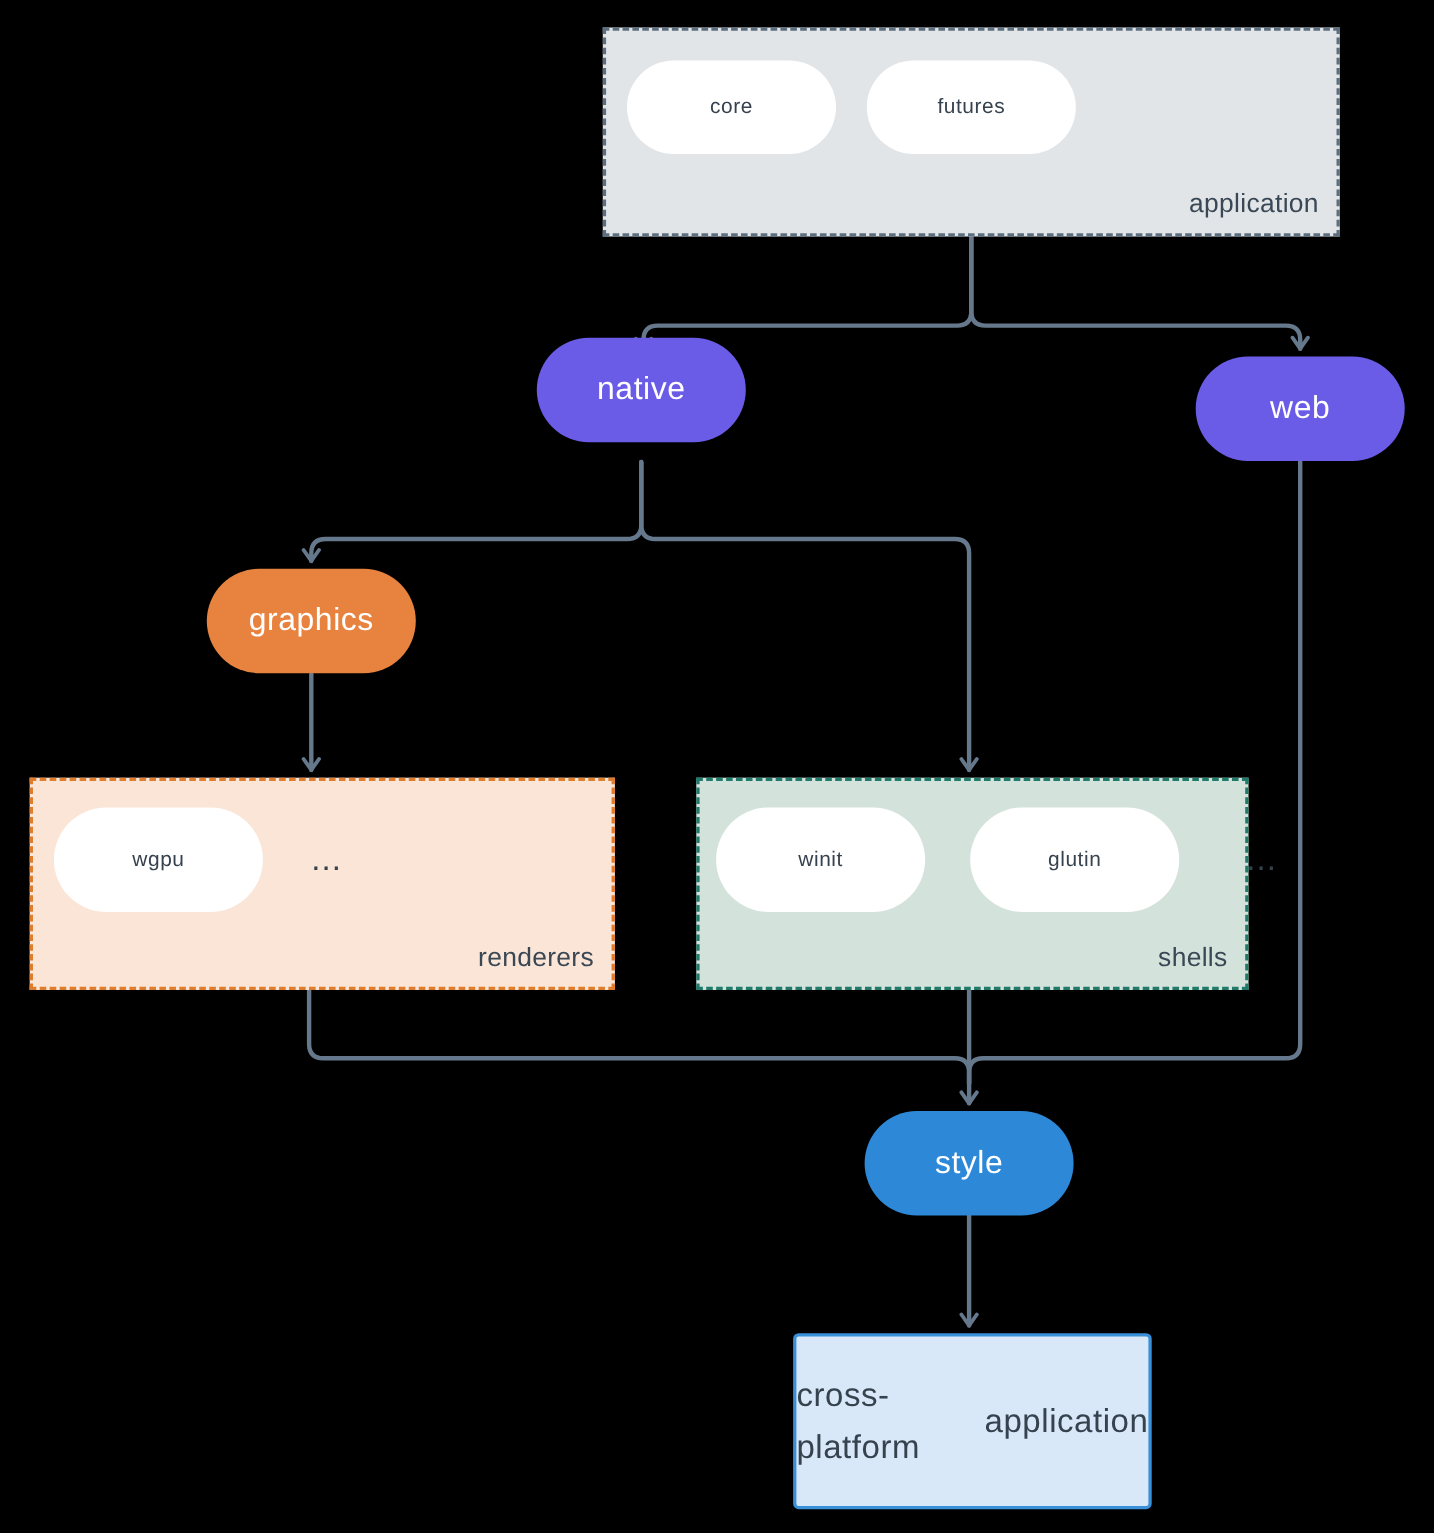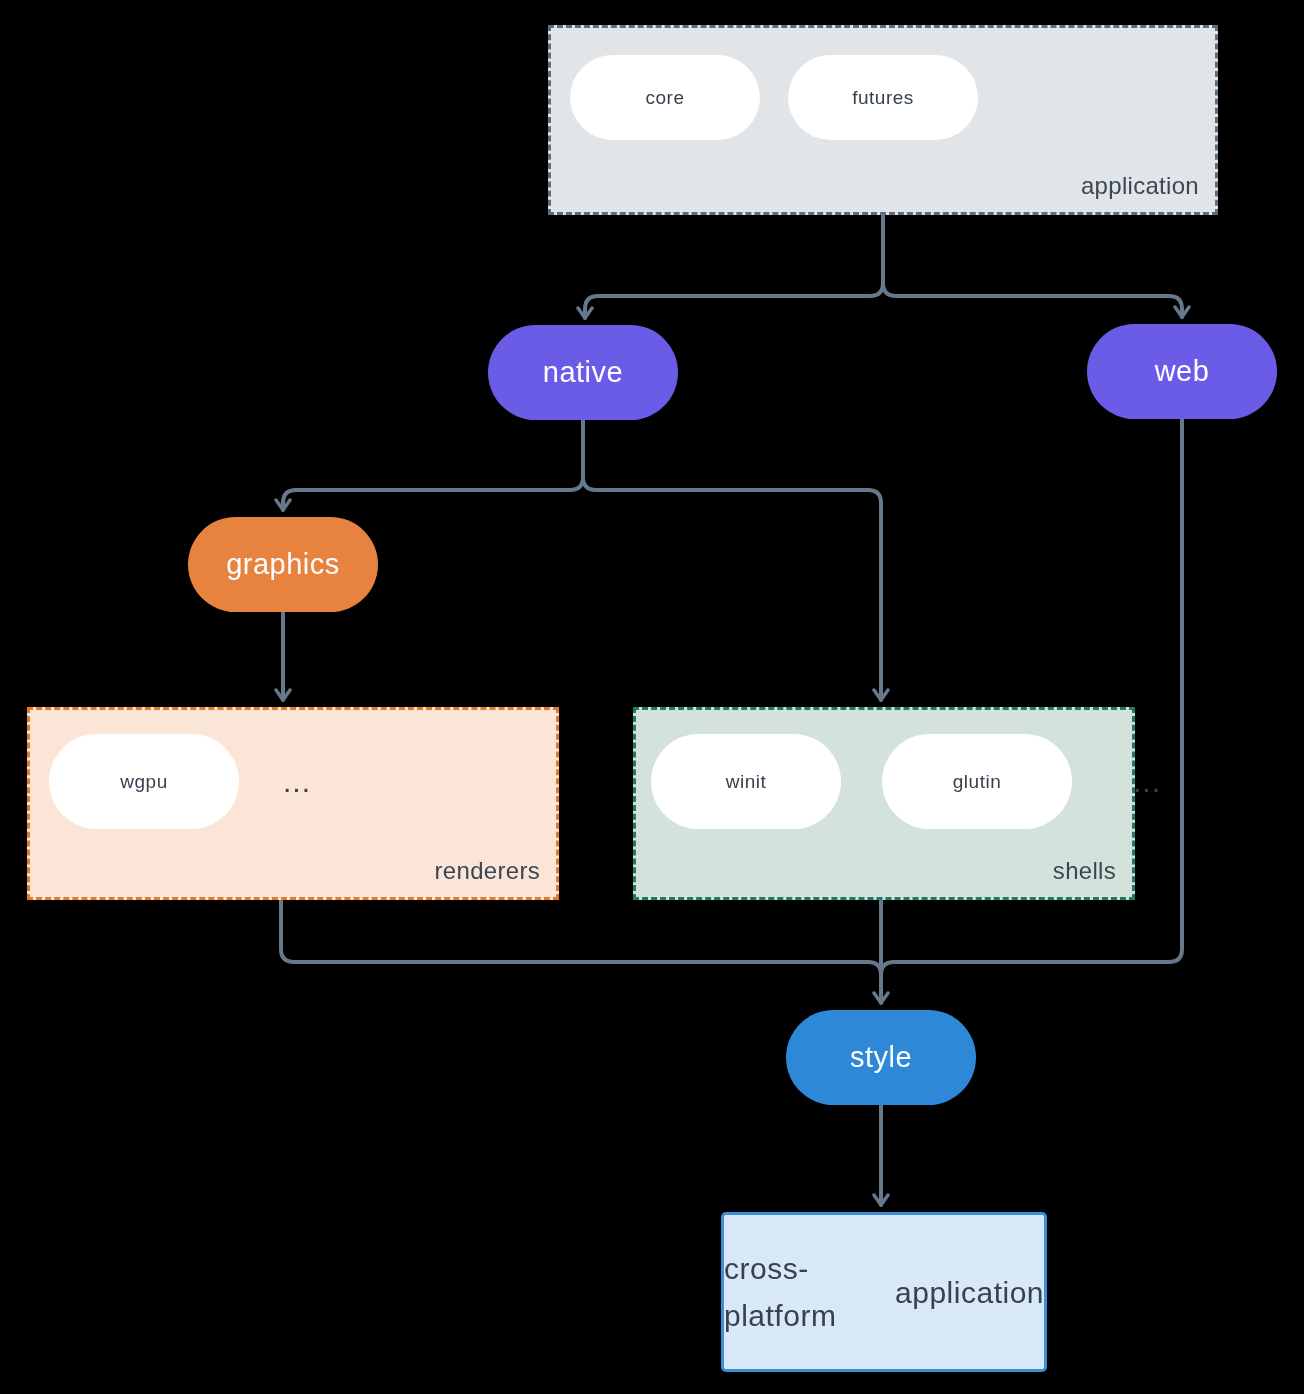--- a/index.html
+++ b/index.html
@@ -84,21 +84,21 @@
     width: 190px;
     height: 95px;
     border-radius: 48px;
     display: flex;
     align-items: center;
     justify-content: center;
     color: #ffffff;
     font-size: 29px;
     letter-spacing: 0.5px;
   }
-  .node-native   { left: 488px;  top: 325px;  background: #6b5ce8; }
+  .node-native   { left: 488px;  top: 307px;  background: #6b5ce8; }
   .node-web      { left: 1087px; top: 324px;  background: #6b5ce8; }
   .node-graphics { left: 188px;  top: 517px;  background: #e8833f; }
   .node-iced     { left: 786px;  top: 1010px; background: #2d89d8; }
   
   .app-box {
     position: absolute;
     z-index: 1;
     left: 721px; top: 1212px;
     width: 326px; height: 160px;
     box-sizing: border-box;

